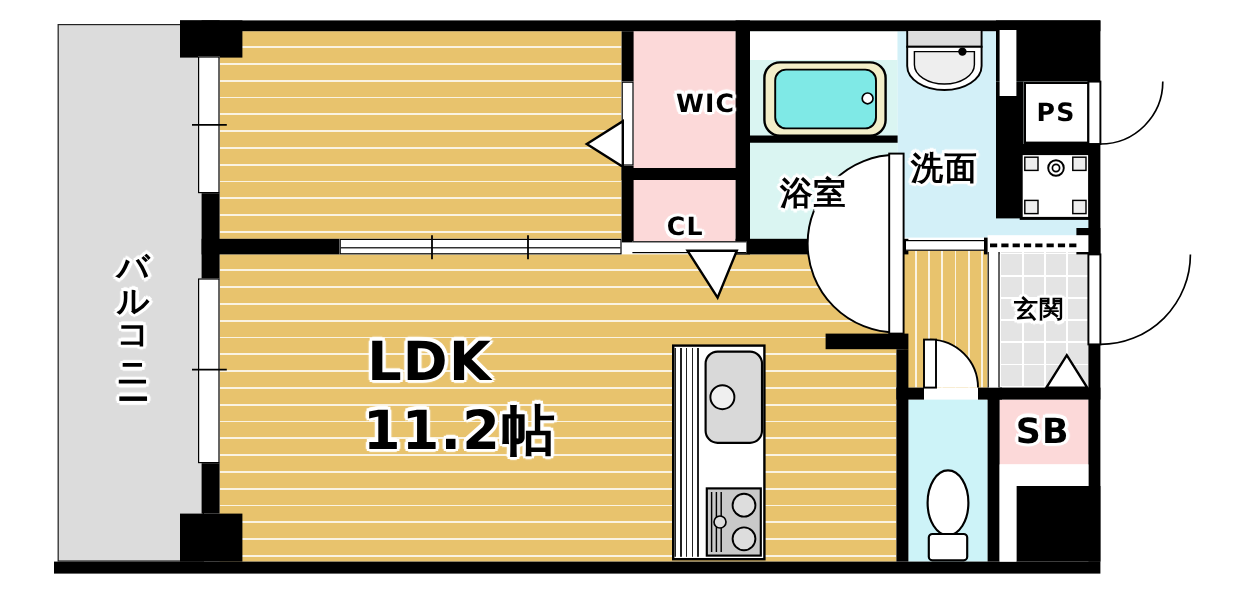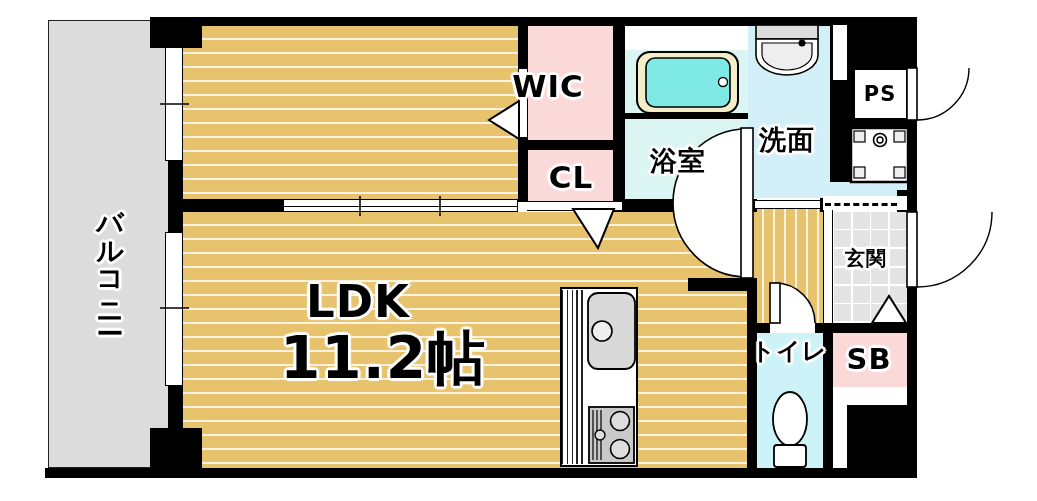--- a/index.html
+++ b/index.html
@@ -182,24 +182,23 @@
       <line x1="601" y1="410" x2="601" y2="460" stroke="#000" stroke-width="1.2"></line>
       <circle cx="620" cy="421" r="9.5" fill="#dddddd" stroke="#000" stroke-width="1.6"></circle>
       <circle cx="620" cy="449" r="9.5" fill="#dddddd" stroke="#000" stroke-width="1.6"></circle>
       <circle cx="600" cy="435" r="5" fill="#dddddd" stroke="#000" stroke-width="1.4"></circle>
     </g>
   </svg>
 
   <div class="overlay hatch" style="left:562px;top:290px;width:23px;height:174px;z-index:45;"></div>
 
   <div class="label vert" style="left:110px;top:255px;font-size:27px;">バルコニー</div>
-  <div class="label" style="left:548px;top:86px;font-size:31px;text-align:right;">WIC</div>
-  <div class="label" style="left:571px;top:177px;font-size:31px;">CL</div>
+  <div class="label" style="left:588px;top:86px;font-size:21px;text-align:right;">WIC</div>
+  <div class="label" style="left:571px;top:189px;font-size:21px;">CL</div>
   <div class="label" style="left:678px;top:161px;font-size:27px;">浴室</div>
   <div class="label" style="left:787px;top:140px;font-size:27px;">洗面</div>
   <div class="label" style="left:880px;top:94px;font-size:21px;">PS</div>
   <div class="label" style="left:358px;top:301px;font-size:45px;">LDK</div>
-  <div class="label" style="left:383px;top:359px;font-size:58px;">11.2帖</div>
+  <div class="label" style="left:383px;top:359px;font-size:45px;">11.2帖</div>
   <div class="label" style="left:866px;top:258px;font-size:20px;">玄関</div>
-  <div class="label" style="left:789px;top:351px;font-size:24px;">トイレ</div>
   <div class="label" style="left:869px;top:359px;font-size:29px;">SB</div>
 
 </div>
 
 </body></html>

